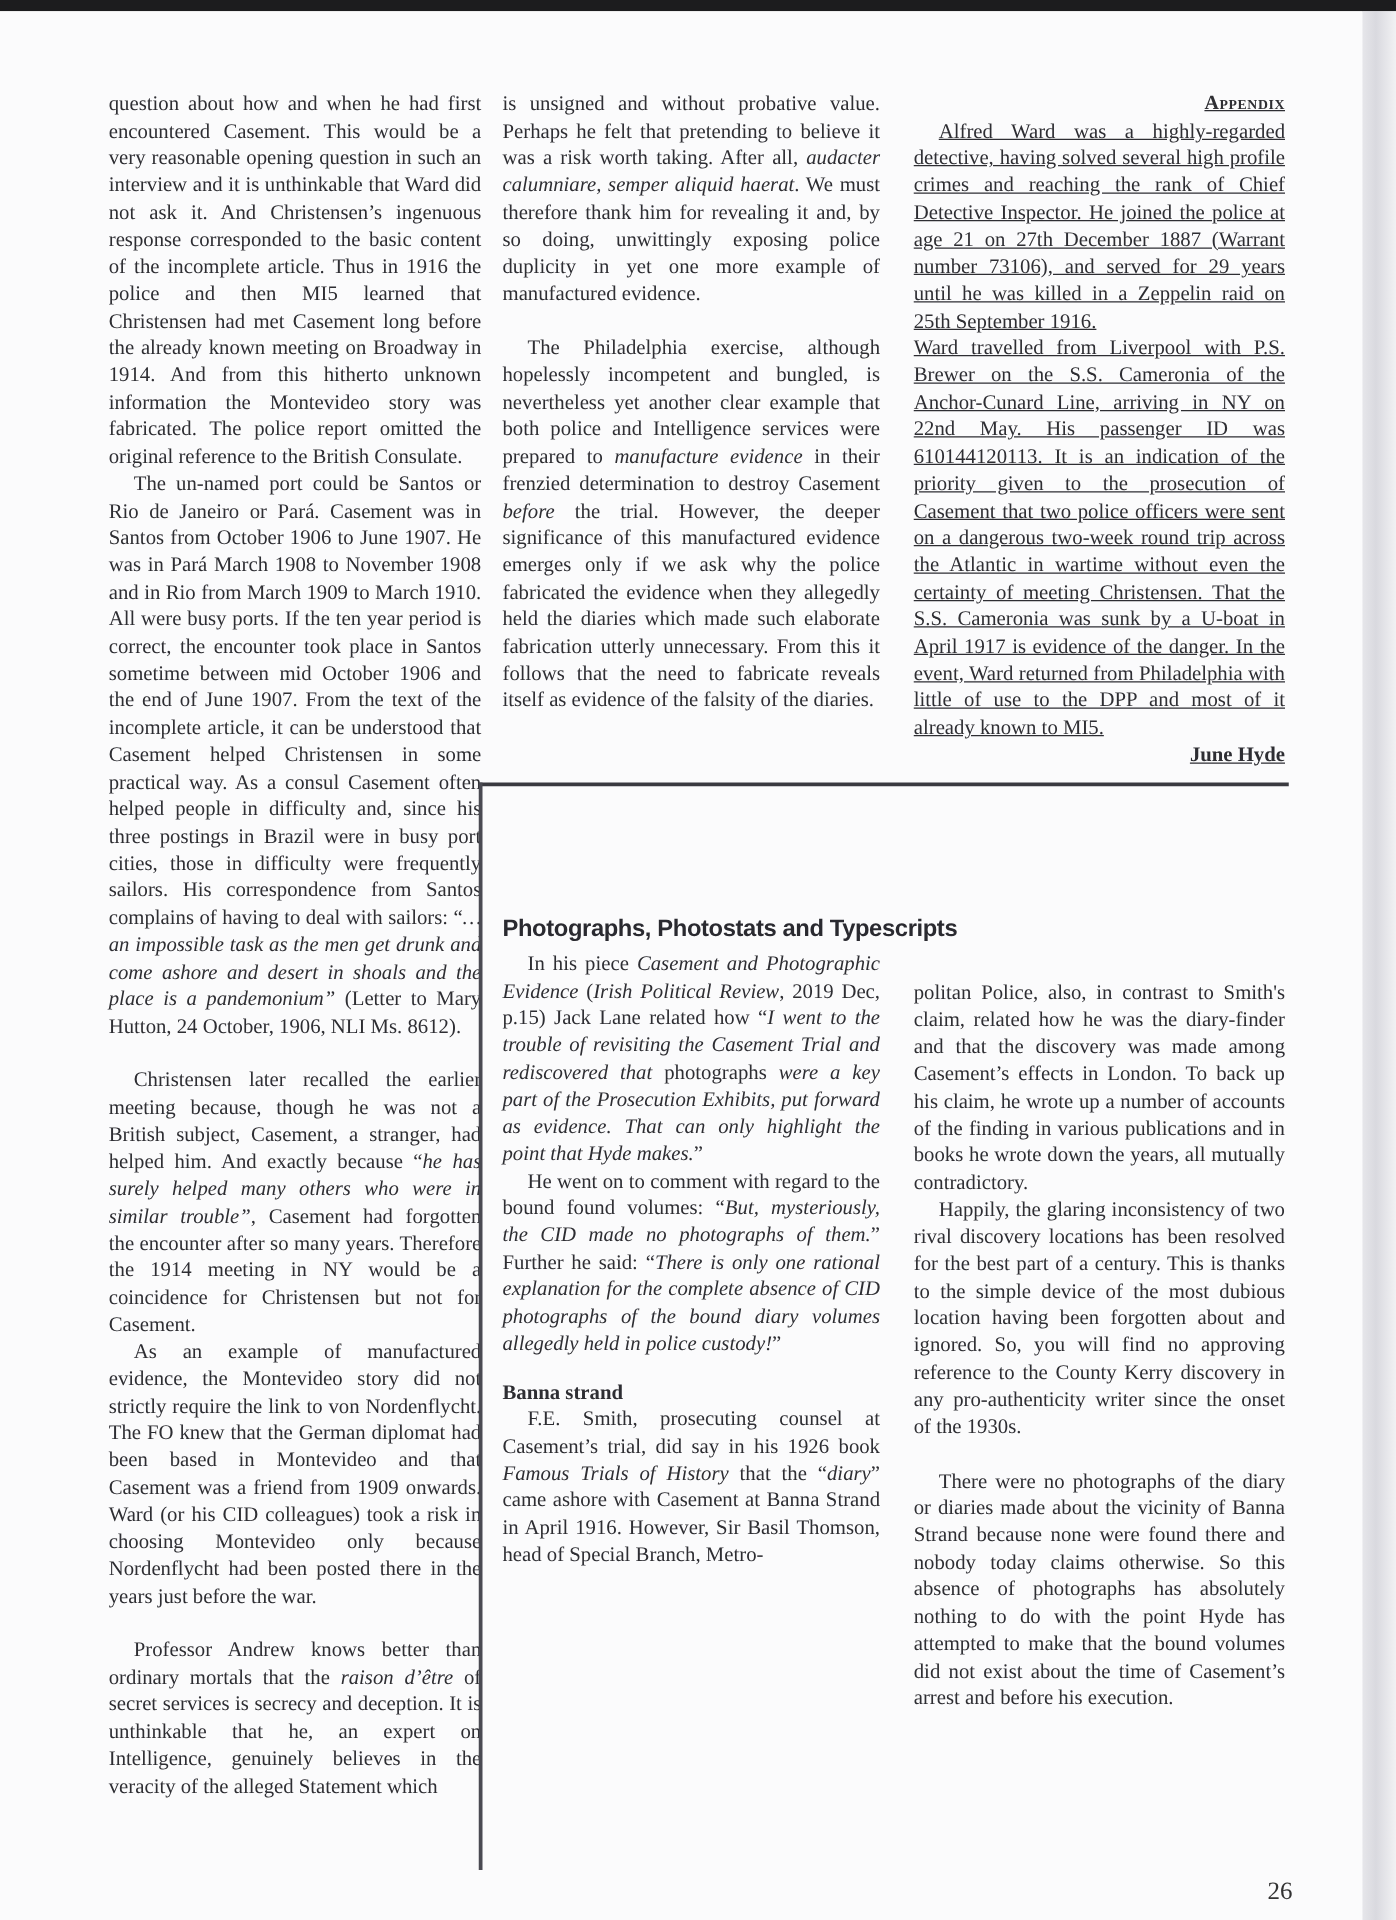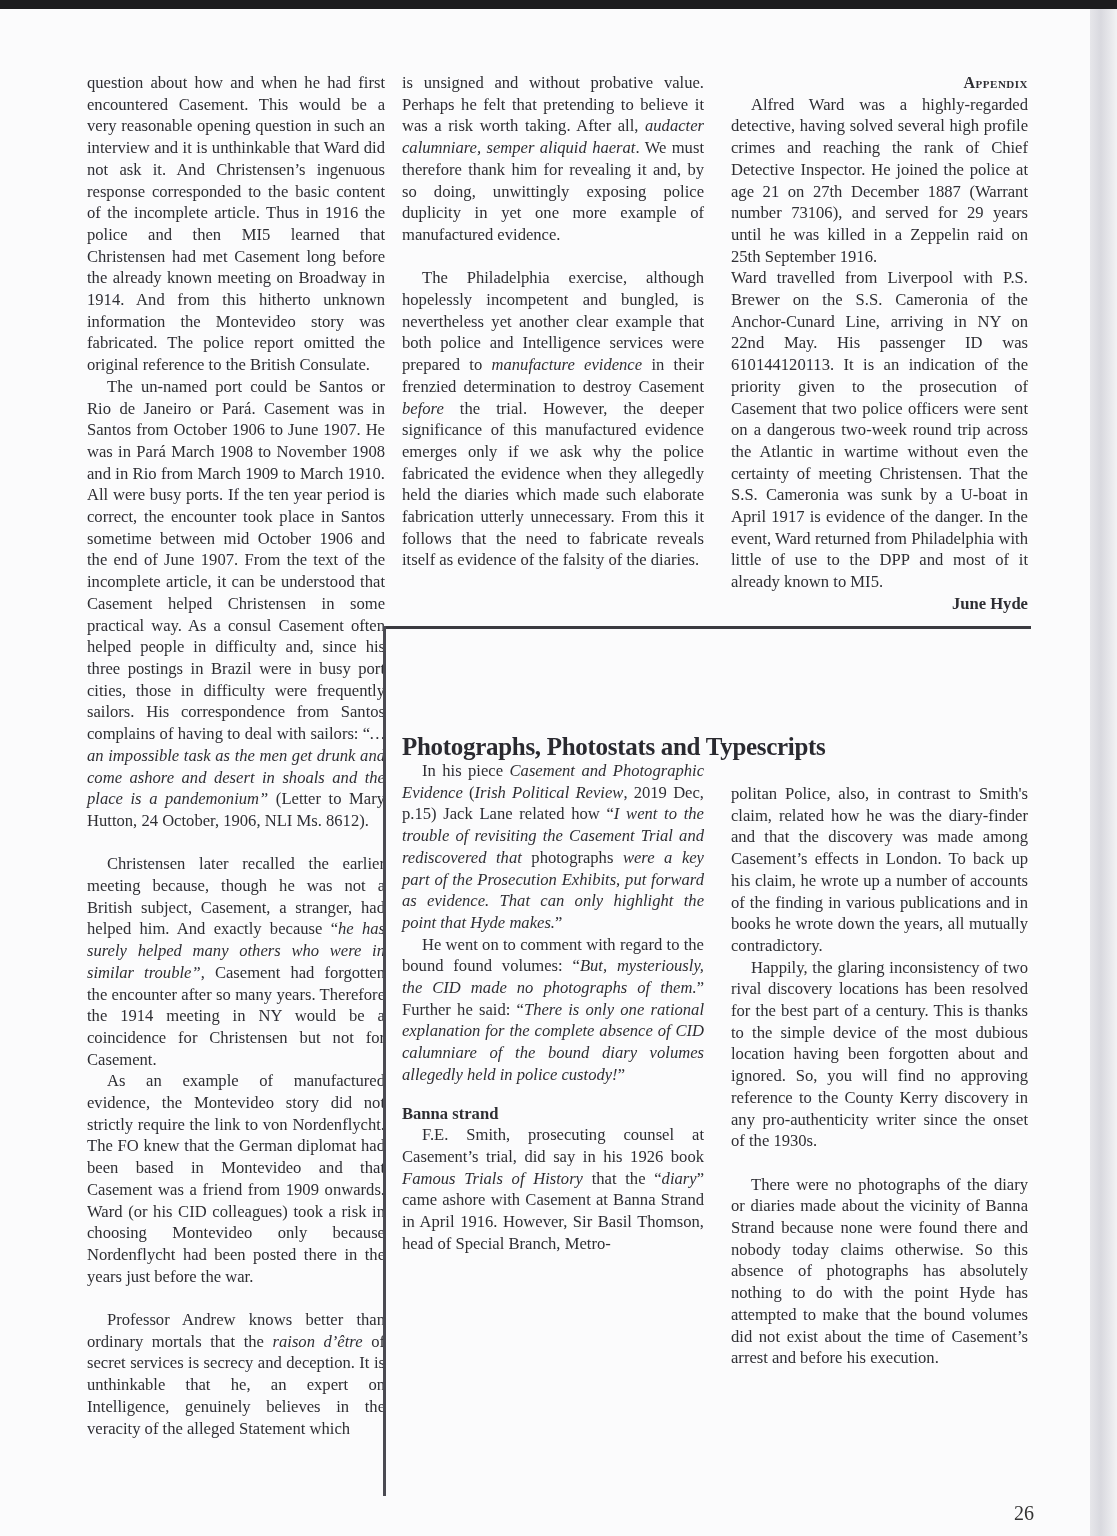--- a/index.html
+++ b/index.html
@@ -15,35 +15,35 @@
     background: linear-gradient(to right, #e6e6ea 0%, #d9d9df 40%, #f2f2f4 100%); }
 
   .col { position: absolute; font-size: 16.6px; line-height: 21.7px; text-align: justify; }
   .col p { margin: 0; text-indent: 20px; }
   .col p.noindent { text-indent: 0; }
   .col p.gap { margin-top: 21.7px; }
   .col i { font-style: italic; }
 
   #col1 { left: 75px; top: 72px; width: 298px; margin-left: 12px; }
   #col2 { left: 402px; top: 72px; width: 302px; }
-  #col3 { left: 731px; top: 72px; width: 297px; }
+  #col3 { left: 731px; top: 72px; width: 297px; text-decoration: underline; }
   #col4 { left: 402px; top: 760px; width: 302px; }
   #col5 { left: 731px; top: 783px; width: 297px; }
 
   .appendix-label { text-align: right; font-weight: bold; font-variant: small-caps; font-size: 16px; letter-spacing: 0.5px; }
   .author { text-align: right; font-weight: bold; }
   .subhead { font-weight: bold; text-indent: 0 !important; margin-top: 17px !important; }
 
   .article-box-top { position: absolute; left: 383px; top: 626px; width: 648px; height: 3px; background: #3a3a40; }
   .article-box-left { position: absolute; left: 383px; top: 626px; width: 3px; height: 870px; background: #4a4a52; }
 
   .article-title {
     position: absolute; left: 402px; top: 733px; width: 640px;
-    font-family: Liberation Serif, serif;
-    font-weight: bold; font-size: 25px; letter-spacing: -0.3px; color: #2a2a30; white-space: nowrap;
+    font-family: Liberation Sans, sans-serif;
+    font-weight: bold; font-size: 19px; letter-spacing: -0.3px; color: #2a2a30; white-space: nowrap;
   }
   .page-number { position: absolute; left: 1014px; top: 1502px; font-size: 20px; color: #333; }
 </style>
 </head>
 <body>
 
 <div class="top-edge"></div>
 <div class="page"></div>
 <div class="right-edge"></div>
 
@@ -66,21 +66,21 @@
   <p class="noindent">Ward travelled from Liverpool with P.S. Brewer on the S.S. Cameronia of the Anchor-Cunard Line, arriving in NY on 22nd May. His passenger ID was 610144120113. It is an indication of the priority given to the prosecution of Casement that two police officers were sent on a dangerous two-week round trip across the Atlantic in wartime without even the certainty of meeting Christensen. That the S.S. Cameronia was sunk by a U-boat in April 1917 is evidence of the danger. In the event, Ward returned from Philadelphia with little of use to the DPP and most of it already known to MI5.</p>
   <div class="author">June Hyde</div>
 </div>
 
 <div class="article-box-top"></div>
 <div class="article-box-left"></div>
 <div class="article-title">Photographs, Photostats and Typescripts</div>
 
 <div class="col" id="col4">
   <p><span>In his piece </span><i>Casement and Photographic Evidence</i><span> (</span><i>Irish Political Review</i><span>, 2019 Dec, p.15) Jack Lane related how “</span><i>I went to the trouble of revisiting the Casement Trial and rediscovered that</i><span> photographs </span><i>were a key part of the Prosecution Exhibits, put forward as evidence. That can only highlight the point that Hyde makes.</i><span>”</span></p>
-  <p><span>He went on to comment with regard to the bound found volumes: “</span><i>But, mysteriously, the CID made no photographs of them.</i><span>” Further he said: “</span><i>There is only one rational explanation for the complete absence of CID calumniare of the bound diary volumes allegedly held in police custody!</i><span>”</span></p>
+  <p><span>He went on to comment with regard to the bound found volumes: “</span><i>But, mysteriously, the CID made no photographs of them.</i><span>” Further he said: “</span><i>There is only one rational explanation for the complete absence of CID photographs of the bound diary volumes allegedly held in police custody!</i><span>”</span></p>
   <p class="subhead">Banna strand</p>
   <p><span>F.E. Smith, prosecuting counsel at Casement’s trial, did say in his 1926 book </span><i>Famous Trials of History</i><span> that the “</span><i>diary</i><span>” came ashore with Casement at Banna Strand in April 1916. However, Sir Basil Thomson, head of Special Branch, Metro-</span></p>
 </div>
 
 <div class="col" id="col5">
   <p class="noindent">politan Police, also, in contrast to Smith's claim, related how he was the diary-finder and that the discovery was made among Casement’s effects in London. To back up his claim, he wrote up a number of accounts of the finding in various publications and in books he wrote down the years, all mutually contradictory.</p>
   <p>Happily, the glaring inconsistency of two rival discovery locations has been resolved for the best part of a century. This is thanks to the simple device of the most dubious location having been forgotten about and ignored. So, you will find no approving reference to the County Kerry discovery in any pro-authenticity writer since the onset of the 1930s.</p>
   <p class="gap">There were no photographs of the diary or diaries made about the vicinity of Banna Strand because none were found there and nobody today claims otherwise. So this absence of photographs has absolutely nothing to do with the point Hyde has attempted to make that the bound volumes did not exist about the time of Casement’s arrest and before his execution.</p>
 </div>
 

